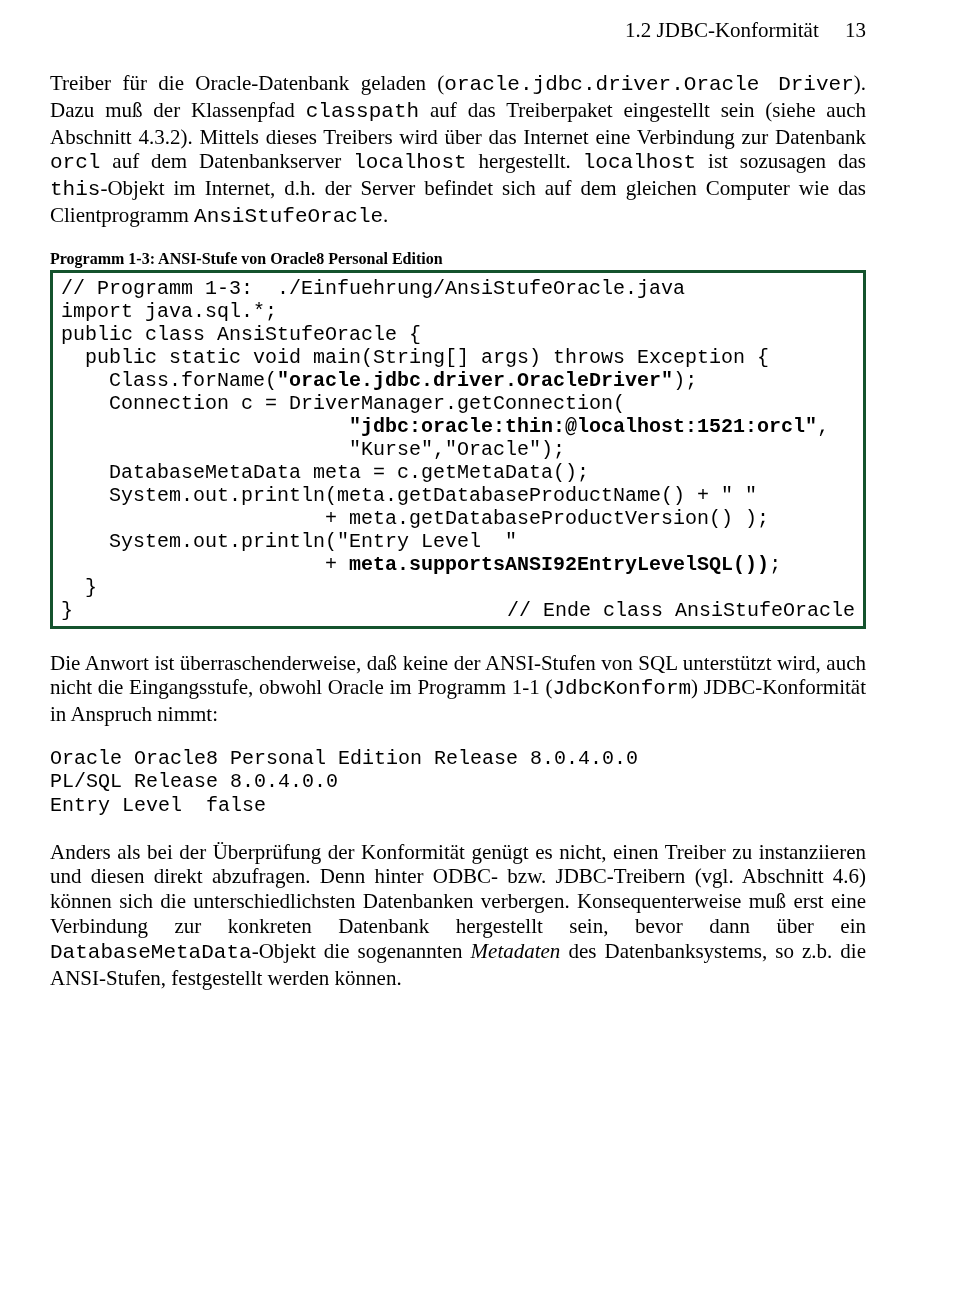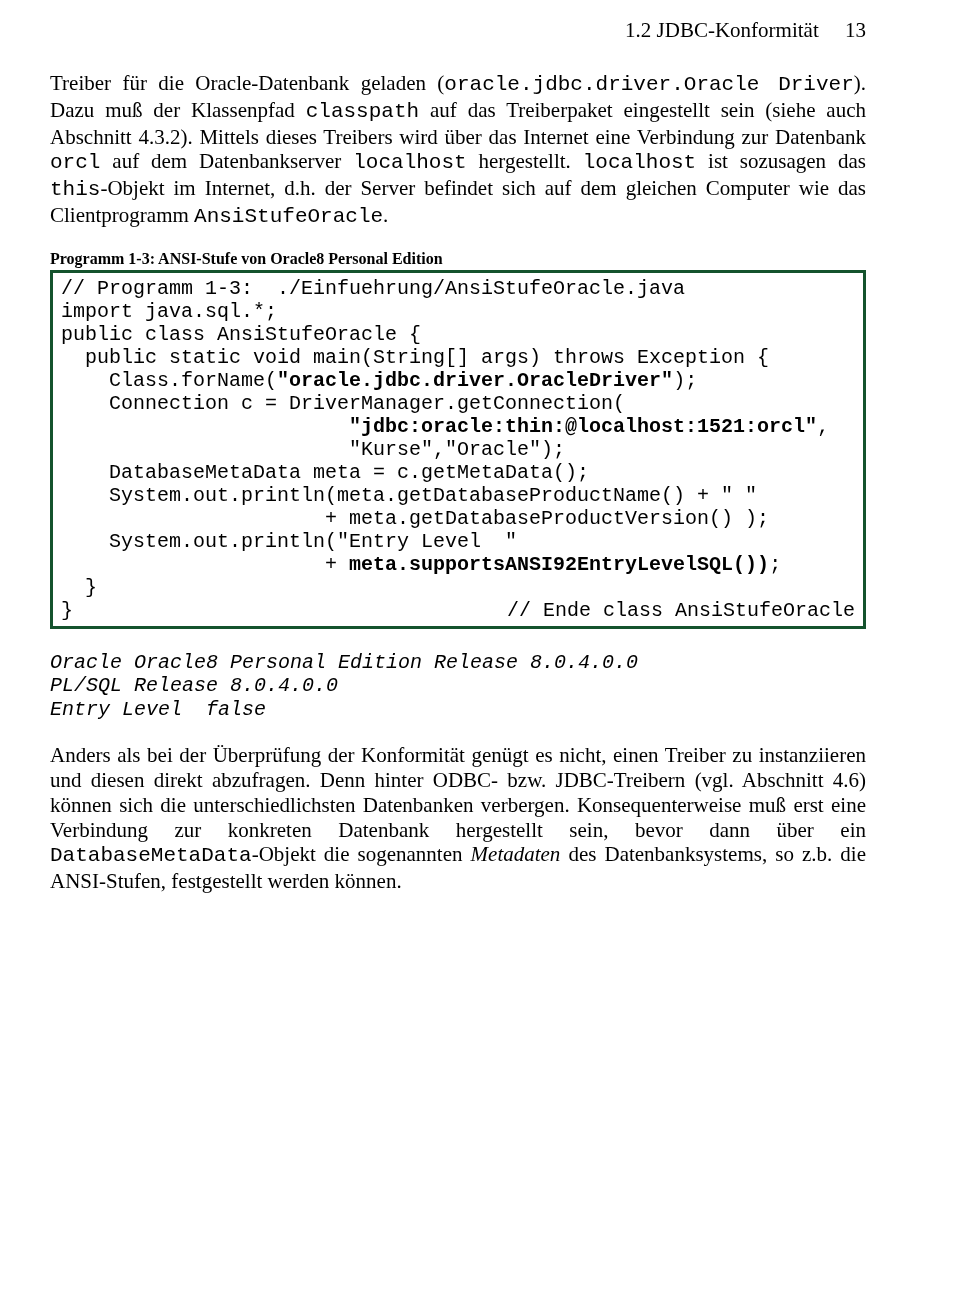--- a/index.html
+++ b/index.html
@@ -50,21 +50,20 @@
     display: inline-block;
     float: right;
     margin-left: 41px;
   }
   .plain-code {
     font-family: "Courier New", Courier, monospace;
     font-size: 20px;
     line-height: 1.18;
     white-space: pre;
     margin: 0 0 22px 0;
-    font-style: italic;
   }
   .it { font-style: italic; }
 </style>
 </head>
 <body>
 
 <div class="page">
 
   <div class="header-line">
     <span>1.2 JDBC-Konformität</span>&nbsp;&nbsp;&nbsp;&nbsp;&nbsp;<span>13</span>
@@ -85,20 +84,23 @@
 <span>                        </span><span class="b">"jdbc:oracle:thin:@localhost:1521:orcl"</span><span>,</span>
 <span>                        "Kurse","Oracle");</span>
 <span>    DatabaseMetaData meta = c.getMetaData();</span>
 <span>    System.out.println(meta.getDatabaseProductName() + " "</span>
 <span>                      + meta.getDatabaseProductVersion() );</span>
 <span>    System.out.println("Entry Level  "</span>
 <span>                      + </span><span class="b">meta.supportsANSI92EntryLevelSQL())</span><span>;</span>
 <span>  }</span>
 <span>}</span><span class="end-comment">// Ende class AnsiStufeOracle</span></div>
 
+  <p class="body-para">
+    <span>Die Anwort ist überraschenderweise, daß keine der ANSI-Stufen von SQL unterstützt wird, auch nicht die Eingangsstufe, obwohl Oracle im Programm 1-1 (</span><span class="mono">JdbcKonform</span><span>) JDBC-Konformität in Anspruch nimmt:</span>
+  </p>
 
   <div class="plain-code">Oracle Oracle8 Personal Edition Release 8.0.4.0.0
 PL/SQL Release 8.0.4.0.0
 Entry Level  false</div>
 
   <p class="body-para" style="margin-bottom:0;">
     <span>Anders als bei der Überprüfung der Konformität genügt es nicht, einen Treiber zu instanziieren und diesen direkt abzufragen. Denn hinter ODBC- bzw. JDBC-Treibern (vgl. Abschnitt 4.6) können sich die unterschiedlichsten Datenbanken verbergen. Konsequenterweise muß erst eine Verbindung zur konkreten Daten­bank hergestellt sein, bevor dann über ein </span><span class="mono">DatabaseMetaData</span><span>-Objekt die sogenannten </span><span class="it">Metadaten</span><span> des Datenbanksystems, so z.b. die ANSI-Stufen, fest­gestellt werden können.</span>
   </p>
 
 </div>

